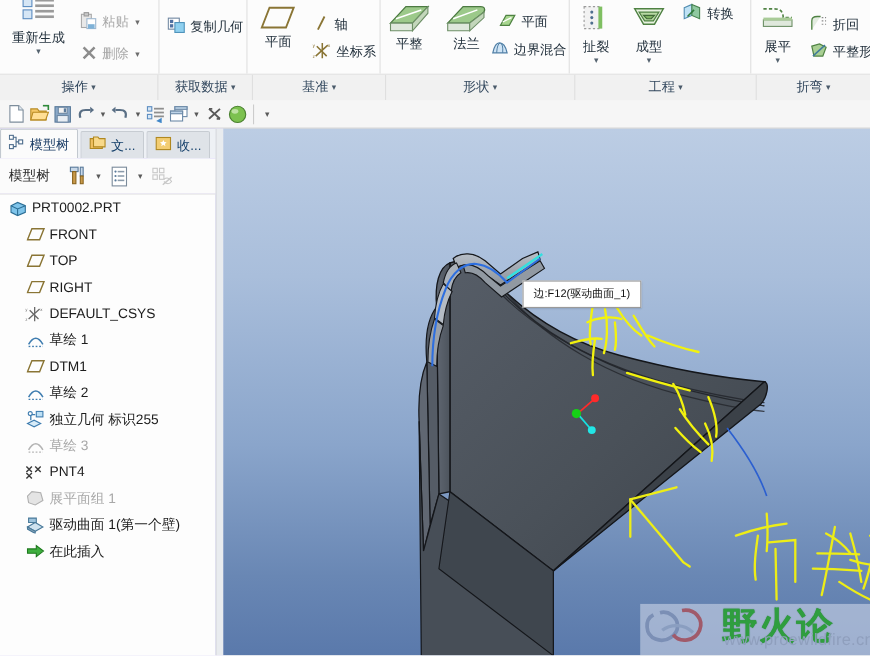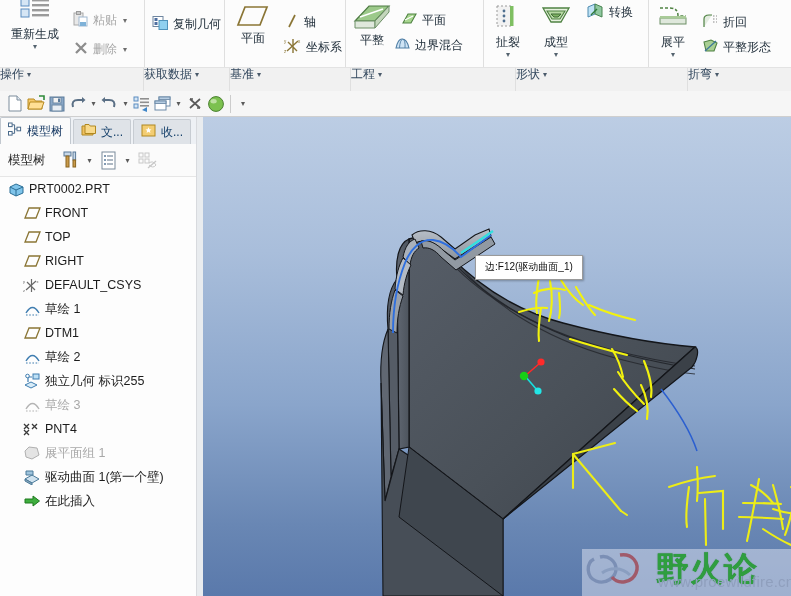--- a/index.html
+++ b/index.html
@@ -13,21 +13,21 @@
   .app{position:relative;width:791px;height:596px;overflow:hidden;background:#f5f5f5;}
 
   
   .ribbon{position:absolute;left:0;top:0;width:791px;height:91px;background:#fcfcfc;
           border-bottom:1px solid #d4d4d4;box-sizing:border-box;}
   .ribbon-body{position:absolute;left:0;top:0;right:0;height:67px;display:flex;}
   .rgroup{position:relative;height:67px;box-sizing:border-box;display:flex;align-items:flex-start;}
   .rgroup + .rgroup{border-left:1px solid #dfdfdf;}
   .rgroup-labels{position:absolute;left:0;top:67px;right:0;height:23px;display:flex;
                  border-top:1px solid #e3e3e3;background:#f1f1f1;}
-  .rlabel{height:23px;line-height:13px;text-align:left;font-size:12px;color:#33485e;
+  .rlabel{height:23px;line-height:22px;text-align:center;font-size:12px;color:#33485e;
           box-sizing:border-box;border-right:1px solid #dfdfdf;white-space:nowrap;}
   .rlabel .caret{font-size:8px;margin-left:3px;color:#4a5a6a;vertical-align:middle;}
 
   .bigbtn{display:flex;flex-direction:column;align-items:center;justify-content:flex-start;
           width:62px;padding-top:0px;}
   .bigbtn .bico{height:34px;display:flex;align-items:center;justify-content:center;}
   .bigbtn .btxt{font-size:12px;color:#22303c;white-space:nowrap;text-align:center;line-height:13px;}
   .bigbtn .bcar{font-size:8px;color:#55636f;line-height:9px;margin-top:1px;}
 
   .smallbtn{display:flex;align-items:center;gap:4px;height:21px;padding:0 3px;white-space:nowrap;}
@@ -191,20 +191,33 @@
               <svg width="42" height="32" viewBox="0 0 42 32">
                 <path d="M4 20 L18 5 L38 5 L24 20 Z" fill="#9cc98a" stroke="#4c7a42" stroke-width="1.2"></path>
                 <path d="M4 20 L24 20 L24 27 L4 27 Z" fill="#dfe8dc" stroke="#6d8f66" stroke-width="1"></path>
                 <path d="M24 20 L38 5 L38 11 L24 27 Z" fill="#c3d6bb" stroke="#6d8f66" stroke-width="1"></path>
                 <path d="M9 16 L32 8" stroke="#ffffff" stroke-width="1.4"></path>
               </svg>
             </div>
             <div class="btxt">平整</div>
           </div>
         </div>
+        <div class="col" style="width:52px;align-items:center;padding-top:0;">
+          <div class="bigbtn" style="width:52px;">
+            <div class="bico">
+              <svg width="42" height="32" viewBox="0 0 42 32">
+                <path d="M4 20 L18 5 L34 5 Q39 5 37 10 L24 20 Z" fill="#9cc98a" stroke="#4c7a42" stroke-width="1.2"></path>
+                <path d="M4 20 L24 20 L24 27 L4 27 Z" fill="#dfe8dc" stroke="#6d8f66" stroke-width="1"></path>
+                <path d="M24 20 L37 10 L37 15 L24 27 Z" fill="#c3d6bb" stroke="#6d8f66" stroke-width="1"></path>
+                <path d="M9 16 L31 8" stroke="#ffffff" stroke-width="1.4"></path>
+              </svg>
+            </div>
+            <div class="btxt">法兰</div>
+          </div>
+        </div>
         <div class="col" style="width:68px;padding-top:10px;">
           <div class="smallbtn">
             <span>
               <svg width="17" height="16" viewBox="0 0 17 16">
                 <path d="M2 12 L7 3 L15 3 L10 12 Z" fill="#a8d68f" stroke="#4f8243" stroke-width="1.1"></path>
                 <path d="M4 9 L12 5" stroke="#ffffff" stroke-width="1.2"></path>
               </svg>
             </span>
             <span class="stxt">平面</span>
           </div>
@@ -304,25 +317,25 @@
     <div class="rgroup-labels">
       <div class="rlabel" style="width:144px;">
         <span>操作</span><span class="caret">▾</span>
       </div>
       <div class="rlabel" style="width:86px;">
         <span>获取数据</span><span class="caret">▾</span>
       </div>
       <div class="rlabel" style="width:121px;">
         <span>基准</span><span class="caret">▾</span>
       </div>
+      <div class="rlabel" style="width:172px;">
+        <span>形状</span><span class="caret">▾</span>
+      </div>
       <div class="rlabel" style="width:165px;">
         <span>工程</span><span class="caret">▾</span>
-      </div>
-      <div class="rlabel" style="width:172px;">
-        <span>形状</span><span class="caret">▾</span>
       </div>
       <div class="rlabel" style="flex:1;border-right:none;">
         <span>折弯</span><span class="caret">▾</span>
       </div>
     </div>
   </div>
 
   <div class="qat">
     <div class="qbtn">
       <svg width="16" height="17" viewBox="0 0 16 17">

